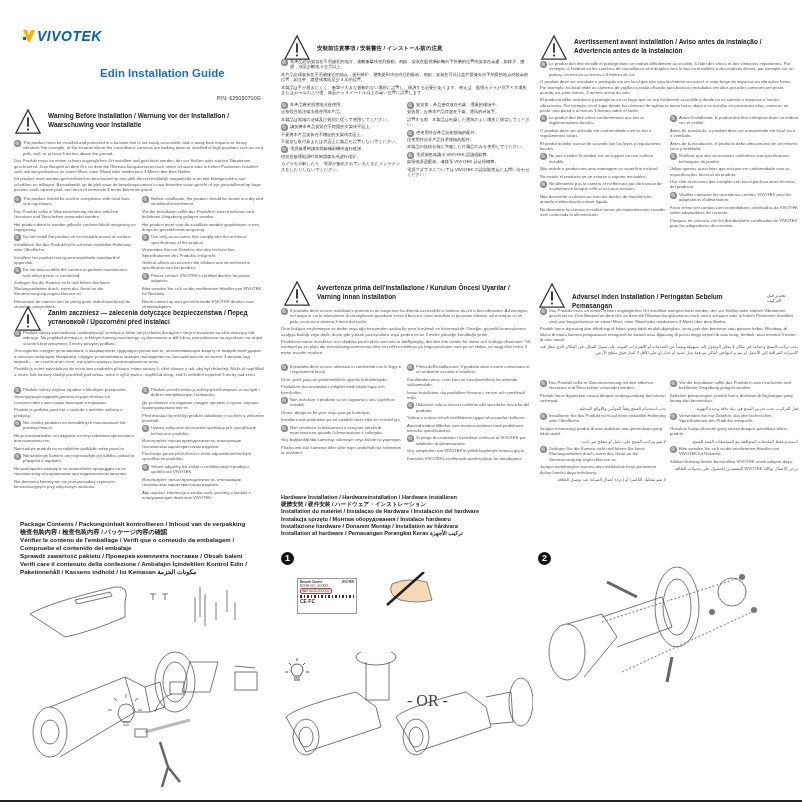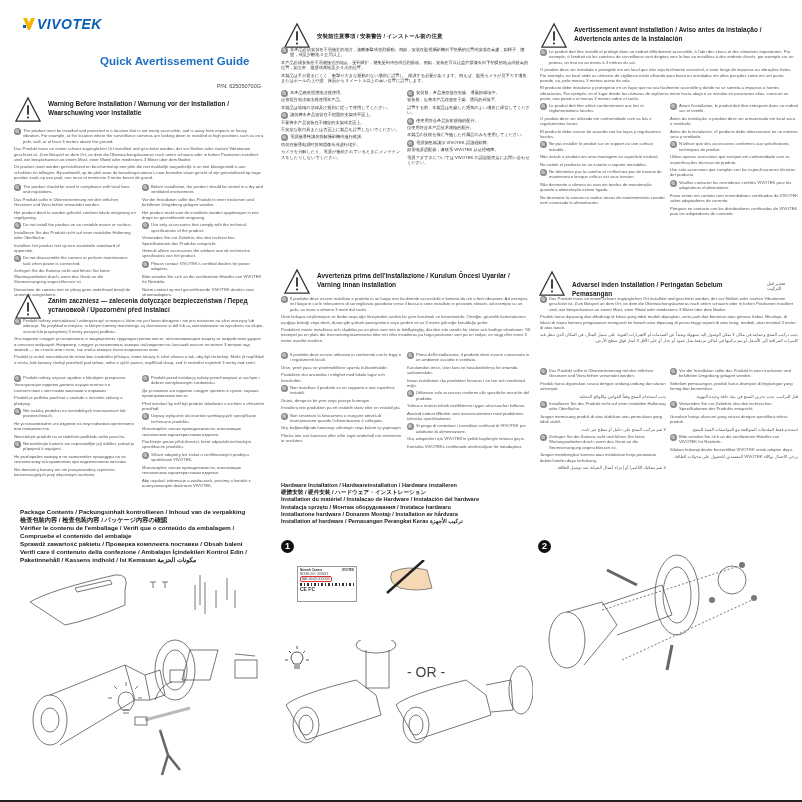--- a/index.html
+++ b/index.html
@@ -1,18 +1,18 @@
 <!DOCTYPE html>
 <html><head>
 <meta charset="utf-8">
 <style>
   * { box-sizing: border-box; margin: 0; padding: 0; }
   html, body { width: 802px; height: 802px; background: #ffffff; overflow: hidden; }
   body { font-family: "Liberation Sans", sans-serif; color: #333; position: relative; }
-  .col { position: absolute; top: 0; height: 576px; }
+  .col { position: absolute; top: 12px; height: 576px; }
   .c1 { left: 0; width: 267px; }
   .c2 { left: 267px; width: 267px; }
   .c3 { left: 534px; width: 268px; }
   .bottom-bar { position: absolute; left: 0; bottom: 0; width: 802px; height: 2px; background: #222; }
 
   .logo { position: absolute; left: 22px; top: 16px; display: flex; align-items: center; }
   .logo-mark { width: 14px; height: 14px; position: relative; margin-right: 1px; }
   .logo-text { font-weight: bold; font-size: 14px; color: #0a5fb4; letter-spacing: 0.5px; font-style: italic; }
   .model { position: absolute; left: 100px; top: 20px; width: 165px; font-size: 11.5px; font-weight: bold; color: #222; line-height: 14px; }
   .qig { position: absolute; left: 100px; top: 55px; font-size: 11.5px; font-weight: bold; color: #1f6fc0; }
@@ -20,37 +20,37 @@
 
   .warn-head { position: absolute; display: flex; align-items: flex-start; }
   .warn-tri { width: 28px; height: 28px; flex: none; }
   .warn-title { font-size: 6.5px; font-weight: bold; color: #222; line-height: 9px; margin-left: 6px; margin-top: 3px; }
   .para { position: absolute; font-size: 4.2px; line-height: 5.4px; color: #555; }
   .para p { margin-bottom: 2px; }
   .bul { position: relative; padding-left: 9px; }
   .bul::before { content: ""; position: absolute; left: 0; top: 0; width: 7px; height: 7px; border-radius: 50%; background: radial-gradient(circle at 45% 45%, #bbb 0 35%, #888 40% 100%); }
   .sec-title { position: absolute; font-size: 6.2px; font-weight: bold; color: #222; line-height: 8px; }
   .step { position: absolute; width: 13px; height: 13px; border-radius: 50%; background: #111; color: #fff; font-size: 9px; font-weight: bold; text-align: center; line-height: 13px; }
-  .or-text { position: absolute; font-family: Liberation Sans, sans-serif; font-size: 14px; color: #444; }
+  .or-text { position: absolute; font-family: Liberation Serif, serif; font-size: 16px; color: #444; margin-top: 16px; }
   svg { display: block; }
 </style>
 </head>
 <body>
 
 <div class="col c1">
   <div class="logo">
     <div class="logo-mark">
       <svg width="14" height="14" viewBox="0 0 14 14">
           <path d="M1 1 L5 1 L7 6 L9 1 L13 1 L8 13 L6 13 Z" fill="#f2b600"></path>
           <rect x="1" y="8" width="3" height="3" fill="#0a5fb4"></rect>
         </svg>
     </div>
     <span class="logo-text">VIVOTEK</span>
   </div>
-  <div class="qig">Quick Avertissement Guide</div>
+  <div class="qig">Edin Installation Guide</div>
   <div class="pn">P/N: 625050700G</div>
 
   <div class="warn-head" style="left:14px; top:96px; width:250px;">
     <svg class="warn-tri" viewBox="0 0 30 30">
         <path d="M15 2 L28 27 L2 27 Z" fill="none" stroke="#333" stroke-width="1.3"></path>
         <rect x="14" y="10" width="2" height="10" fill="#333"></rect>
         <rect x="14" y="22" width="2" height="2" fill="#333"></rect>
       </svg>
     <div class="warn-title">Warning Before Installation / Warnung vor der Installation / Waarschuwing voor installatie</div>
   </div>

